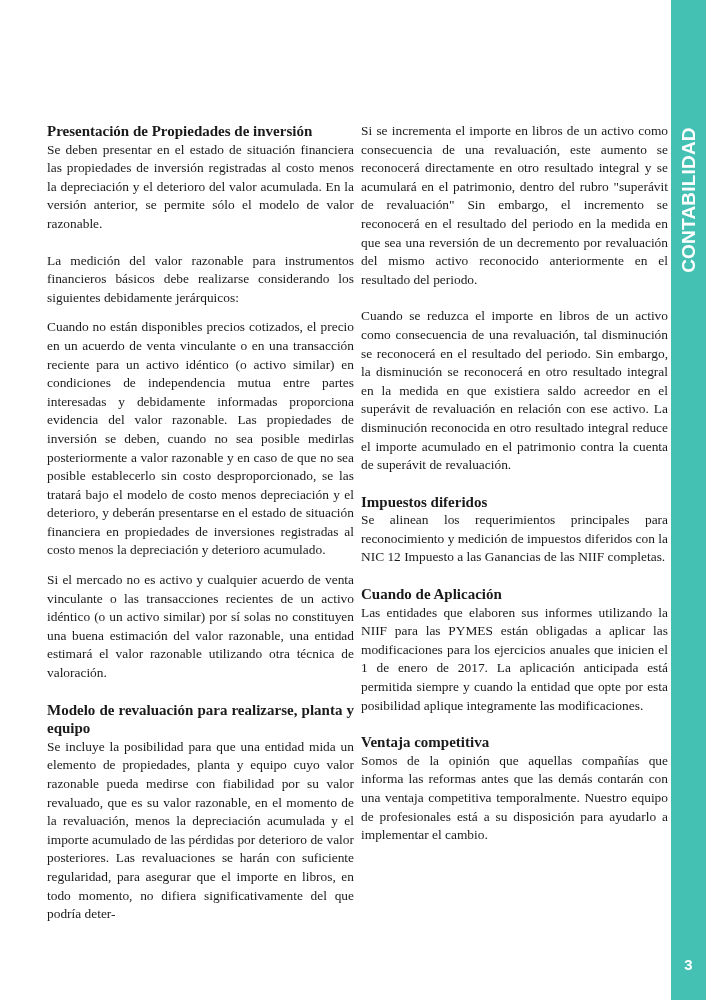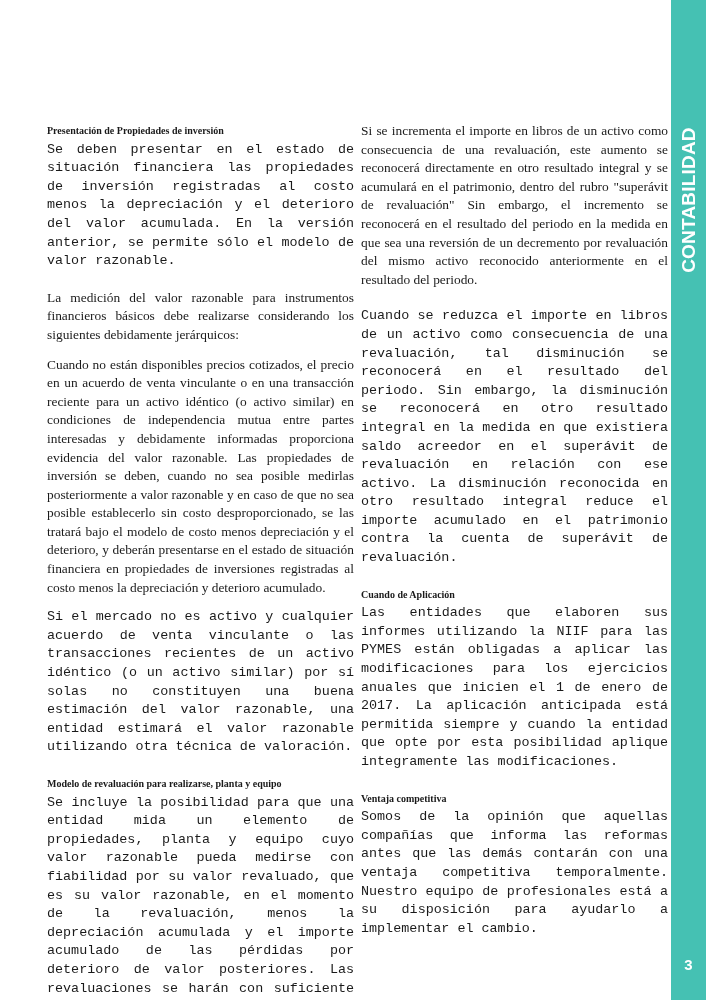--- a/index.html
+++ b/index.html
@@ -25,24 +25,24 @@
       font-size: 15px; font-weight: bold; color: #ffffff;
     }
     .column {
       position: absolute; top: 122px; width: 307px;
       font-size: 13.4px; line-height: 18.6px; text-align: justify; hyphens: manual;
     }
     .col-left { left: 47px; }
     .col-right { left: 361px; }
     .section { margin: 0 0 18px 0; }
     .section h2 {
-      margin: 0; font-size: 10px; line-height: 18.6px; font-weight: bold;
+      margin: 0; font-size: 15px; line-height: 18.6px; font-weight: bold;
     }
     .section p { margin: 0 0 11px 0; }
-    .section p:last-child { margin-bottom: 0; font-family: Liberation Mono, monospace; }
+    .section p:last-child { margin-bottom: 0; }
     .section.cont { margin-top: 0; }
   </style>
 </head>
 <body>
 
 <div class="sidebar">
   <div class="sidebar-label">CONTABILIDAD</div>
   <div class="page-number">3</div>
 </div>
 
@@ -61,20 +61,24 @@
     <p>Se incluye la posibilidad para que una entidad mida un elemento de propiedades, planta y equipo cuyo valor razonable pueda medirse con fiabilidad por su valor revaluado, que es su valor razonable, en el momento de la revaluación, menos la depreciación acumulada y el importe acumulado de las pérdidas por deterioro de valor posteriores. Las revaluaciones se harán con suficiente regularidad, para asegurar que el importe en libros, en todo momento, no difiera significativamente del que podría deter-</p>
   </div>
 </div>
 
 <div class="column col-right">
   <div class="section cont">
     <p style="margin-bottom:18px">Si se incrementa el importe en libros de un activo como consecuencia de una revaluación, este aumento se reconocerá directamente en otro resultado integral y se acumulará en el patrimonio, dentro del rubro "superávit de revaluación" Sin embargo, el incremento se reconocerá en el resultado del periodo en la medida en que sea una reversión de un decremento por revaluación del mismo activo reconocido anteriormente en el resultado del periodo.</p>
     <p>Cuando se reduzca el importe en libros de un activo como consecuencia de una revaluación, tal disminución se reconocerá en el resultado del periodo. Sin embargo, la disminución se reconocerá en otro resultado integral en la medida en que existiera saldo acreedor en el superávit de revaluación en relación con ese activo. La disminución reconocida en otro resultado integral reduce el importe acumulado en el patrimonio contra la cuenta de superávit de revaluación.</p>
   </div>
   <div class="section">
+    <h2>Impuestos diferidos</h2>
+    <p>Se alinean los requerimientos principales para reconocimiento y medición de impuestos diferidos con la NIC 12 Impuesto a las Ganancias de las NIIF completas.</p>
+  </div>
+  <div class="section">
     <h2>Cuando de Aplicación</h2>
     <p>Las entidades que elaboren sus informes utilizando la NIIF para las PYMES están obligadas a aplicar las modificaciones para los ejercicios anuales que inicien el 1 de enero de 2017. La aplicación anticipada está permitida siempre y cuando la entidad que opte por esta posibilidad aplique integramente las modificaciones.</p>
   </div>
   <div class="section">
     <h2>Ventaja competitiva</h2>
     <p>Somos de la opinión que aquellas compañías que informa las reformas antes que las demás contarán con una ventaja competitiva temporalmente. Nuestro equipo de profesionales está a su disposición para ayudarlo a implementar el cambio.</p>
   </div>
 </div>
 
 </body></html>

